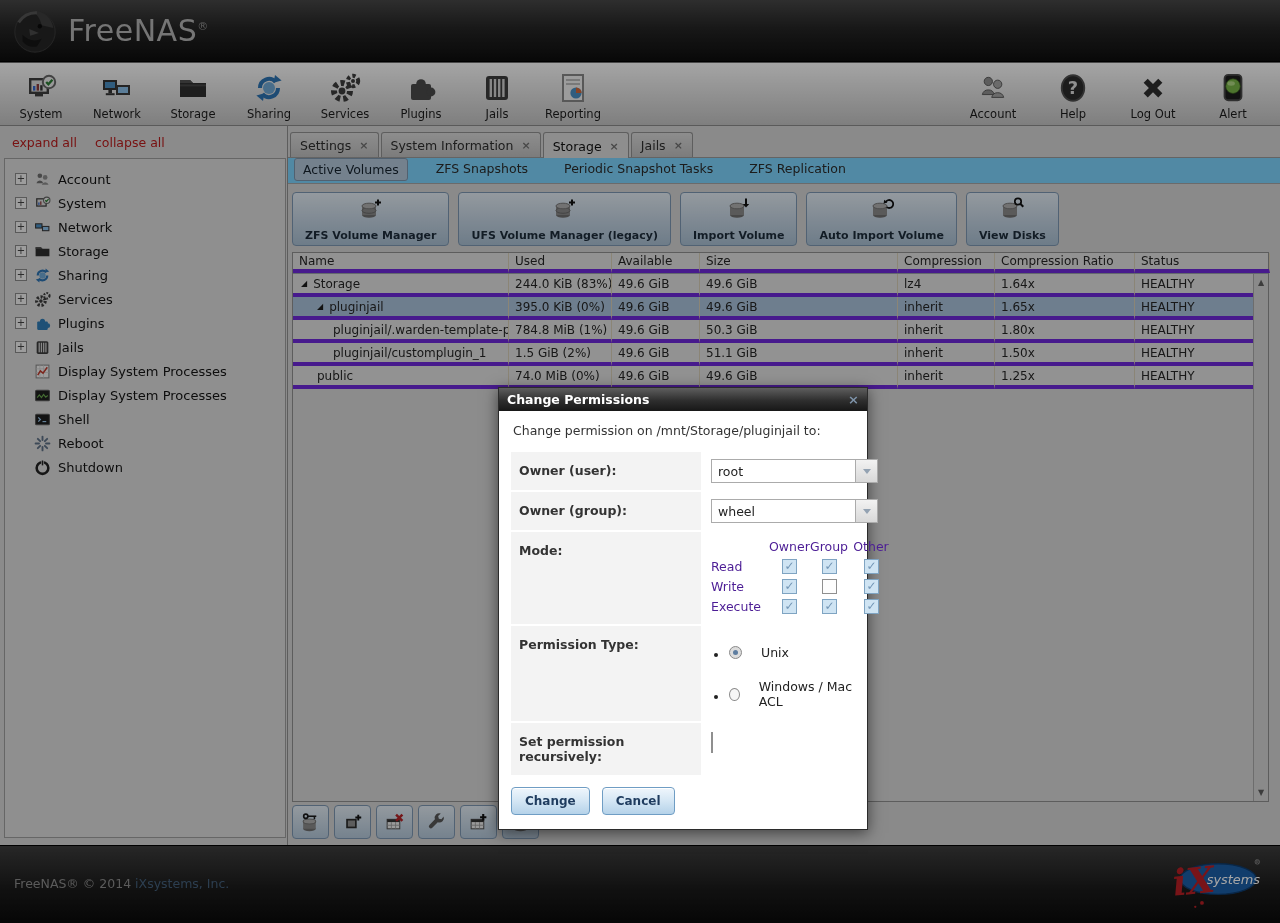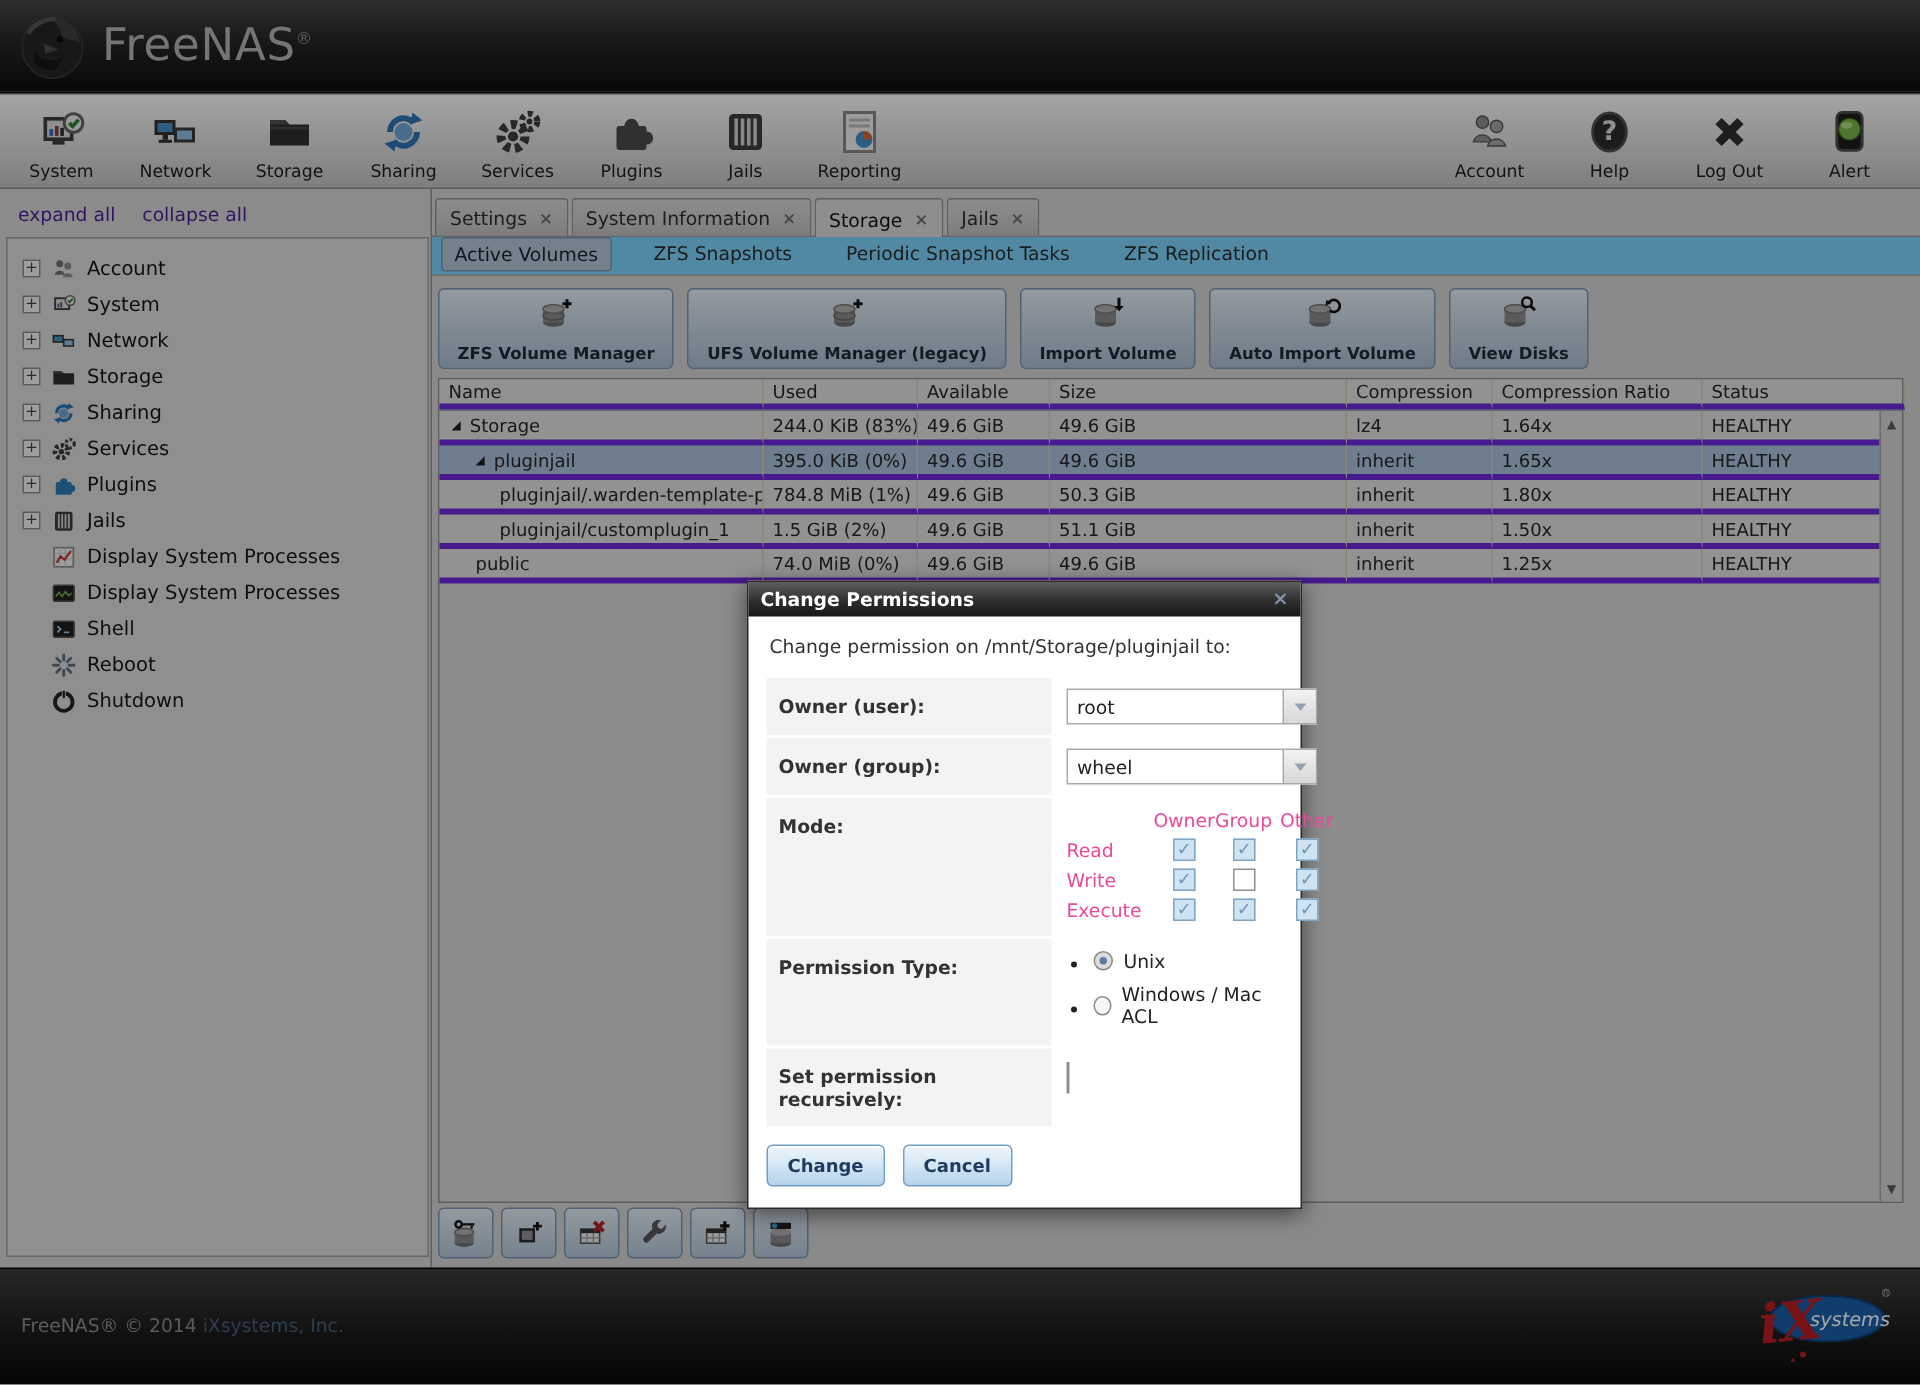--- a/index.html
+++ b/index.html
@@ -20,21 +20,21 @@
             display:flex; align-items:flex-end; }
   .nav-left { display:flex; gap:14px; padding:0 0 4px 10px; }
   .nav-right { display:flex; gap:18px; margin-left:auto; padding:0 16px 4px 0; }
   .nav-item { width:62px; display:flex; flex-direction:column; align-items:center; cursor:pointer; }
   .nav-item svg { height:34px; }
   .nav-item .lbl { font-size:11.5px; color:#1c1c1c; margin-top:2px; white-space:nowrap; }
 
   
   .sidebar { position:absolute; left:0; top:126px; width:287px; height:719px; background:#d6d6d6; }
   .tree-links { padding:9px 0 0 12px; font-size:12.5px; }
-  .tree-links a { color:#4c1d95; margin-right:14px; text-decoration:none; cursor:pointer; }
+  .tree-links a { color:#b91c1c; margin-right:14px; text-decoration:none; cursor:pointer; }
   .tree-panel { position:absolute; left:4px; right:1px; top:32px; bottom:7px;
                 border:1px solid #9d9d9d; background:#dcdcdc; padding-top:8px; }
   .tree-item { height:24px; display:flex; align-items:center; padding-left:10px; cursor:pointer; }
   .tree-item .exp { width:12px; height:12px; margin-right:7px; border:1px solid #8a8a8a; background:#f2f2f2;
                     font-size:10px; line-height:10px; text-align:center; color:#444; flex:0 0 12px; }
   .tree-item .exp::before { content:"+"; }
   .tree-item .noexp { width:19px; flex:0 0 19px; }
   .tree-item svg { width:17px; height:17px; margin-right:7px; flex:0 0 17px; }
   .tree-item .lbl { font-size:13px; color:#141414; white-space:nowrap; }
 
@@ -107,28 +107,28 @@
   .frow { display:flex; margin-bottom:2px; }
   .frow .flabel { width:190px; background:#f3f3f3; font-weight:bold; font-size:12.5px; color:#333;
                   padding:11px 8px; flex:0 0 190px; }
   .frow .fctl { padding:7px 0 7px 10px; flex:1; }
   .combo { display:flex; width:167px; height:24px; border:1px solid #ababab; background:#fff; }
   .combo input { border:none; outline:none; flex:1; font-size:12.5px; padding:2px 6px; color:#222;
                  font-family:"DejaVu Sans",sans-serif; width:100px; background:#fff; }
   .combo .btn { width:22px; border-left:1px solid #ababab; background:linear-gradient(180deg,#f2f2f2,#d8d8d8);
                 display:flex; align-items:center; justify-content:center; cursor:pointer; }
   .combo .arr { width:0; height:0; border-left:4px solid transparent; border-right:4px solid transparent; border-top:5px solid #93a2b2; }
-  .modegrid { display:grid; grid-template-columns:58px 40px 40px 44px; font-size:12.5px; color:#ec4899; row-gap:5px; align-items:center; }
+  .modegrid { display:grid; grid-template-columns:58px 40px 40px 44px; font-size:12.5px; color:#4c1d95; row-gap:5px; align-items:center; }
   .modegrid .mh { text-align:center; font-size:12.5px; }
   .cb { width:15px; height:15px; border:1px solid #8f8f8f; background:#fdfdfd; margin:0 auto; position:relative; cursor:pointer; }
   .cb.on { background:#cfe4f3; border-color:#7fa4c2; }
   .cb.on::after { content:"✓"; position:absolute; left:2px; top:-1px; font-size:12px; color:#7295b5; font-weight:bold; }
   .ptlist { margin-left:18px; font-size:12.5px; color:#222; }
   .ptlist li { margin-bottom:5px; list-style:disc; }
-  .ptitem { display:inline-flex; align-items:center; gap:7px; cursor:pointer; }
+  .ptitem { display:inline-flex; align-items:center; gap:19px; cursor:pointer;margin-top:12px; }
   .radio { width:13px; height:13px; border:1px solid #8a8a8a; border-radius:50%; background:#f6f6f6; position:relative; }
   .radio.on { background:#dcdcdc; }
   .radio.on::after { content:""; position:absolute; left:3px; top:3px; width:5px; height:5px; border-radius:50%; background:#5d7da0; }
   .dlg-btns { margin-top:12px; display:flex; gap:12px; }
   .dbtn { font-size:12px; font-weight:bold; color:#1f3c5f; padding:6px 13px; cursor:pointer;
           border:1px solid #6f9dc4; border-radius:4px;
           background:linear-gradient(180deg,#eff6fc 0%,#d4e6f4 50%,#b5d2e9 100%);
           box-shadow:inset 0 1px 0 #fff; font-family:"DejaVu Sans",sans-serif; }
 </style>
 </head>

